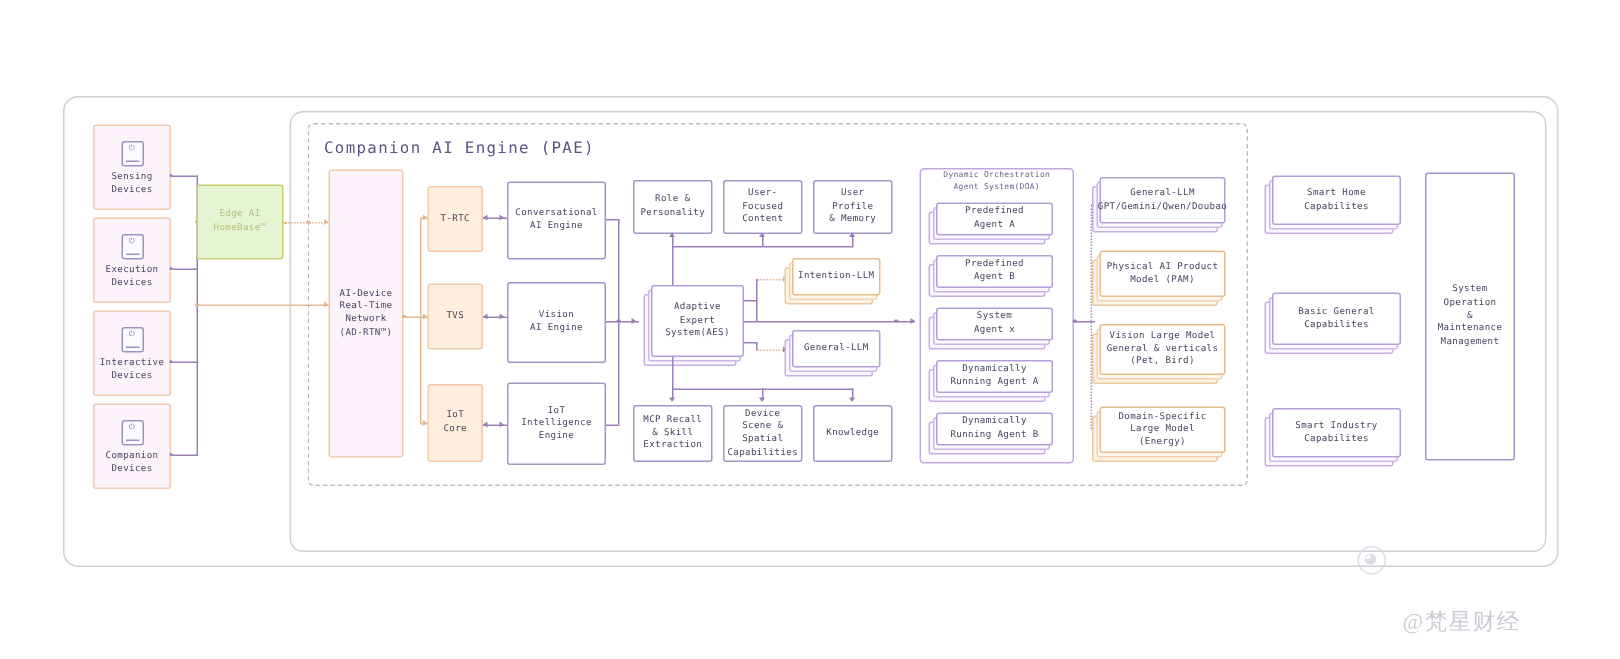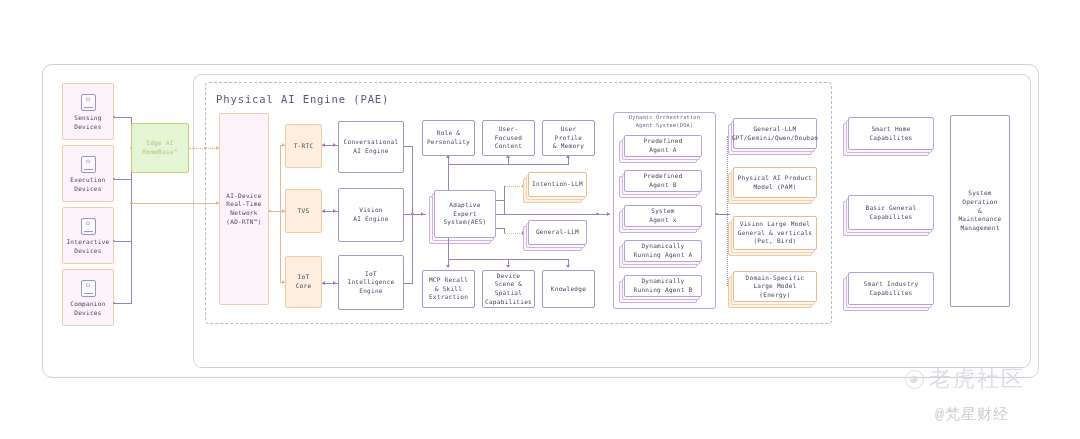--- a/index.html
+++ b/index.html
@@ -109,32 +109,32 @@
     position:absolute;left:905px;top:364px;font-size:22px;color:#dcdde4;
     font-family:"DejaVu Sans","Liberation Sans",sans-serif;letter-spacing:2px;
     display:flex;align-items:center;gap:5px;
   }
   .wm1 .circ{
     width:17px;height:17px;border:1.4px solid #dcdde4;border-radius:50%;
     display:inline-block;font-size:10px;line-height:15px;text-align:center;
   }
   .wm2{
     position:absolute;left:935px;top:405px;font-size:15px;color:#c9cbd4;
-    font-family:Liberation Mono, monospace;letter-spacing:1px;
+    font-family:Liberation Serif, serif;letter-spacing:1px;
   }
 </style>
 </head>
 <body>
 
 <div class="canvas">
 
   <div class="outer-frame"></div>
   <div class="pae-frame"></div>
   <div class="pae-dashed"></div>
-  <div class="pae-title">Physical AI Engine (PAE)</div>
+  <div class="pae-title">Companion AI Engine (PAE)</div>
 
   <div class="bx lav dev" style="left:62px;top:83px;width:52px;height:57px;">
     <span class="dev-ico"><span class="g">⏻</span></span>
     <span class="dev-lbl">Sensing
 Devices</span>
   </div>
   <div class="bx lav dev" style="left:62px;top:145px;width:52px;height:57px;">
     <span class="dev-ico"><span class="g">⏻</span></span>
     <span class="dev-lbl">Execution
 Devices</span>
@@ -436,17 +436,16 @@
     <span>System
 Operation
 &amp;
 Maintenance
 Management</span>
   </div>
 
 
   <div class="wm1">
     <span class="circ">◕</span>
-    <span>老虎社区</span>
   </div>
   <div class="wm2">@梵星财经</div>
 
 </div>
 
 </body></html>

